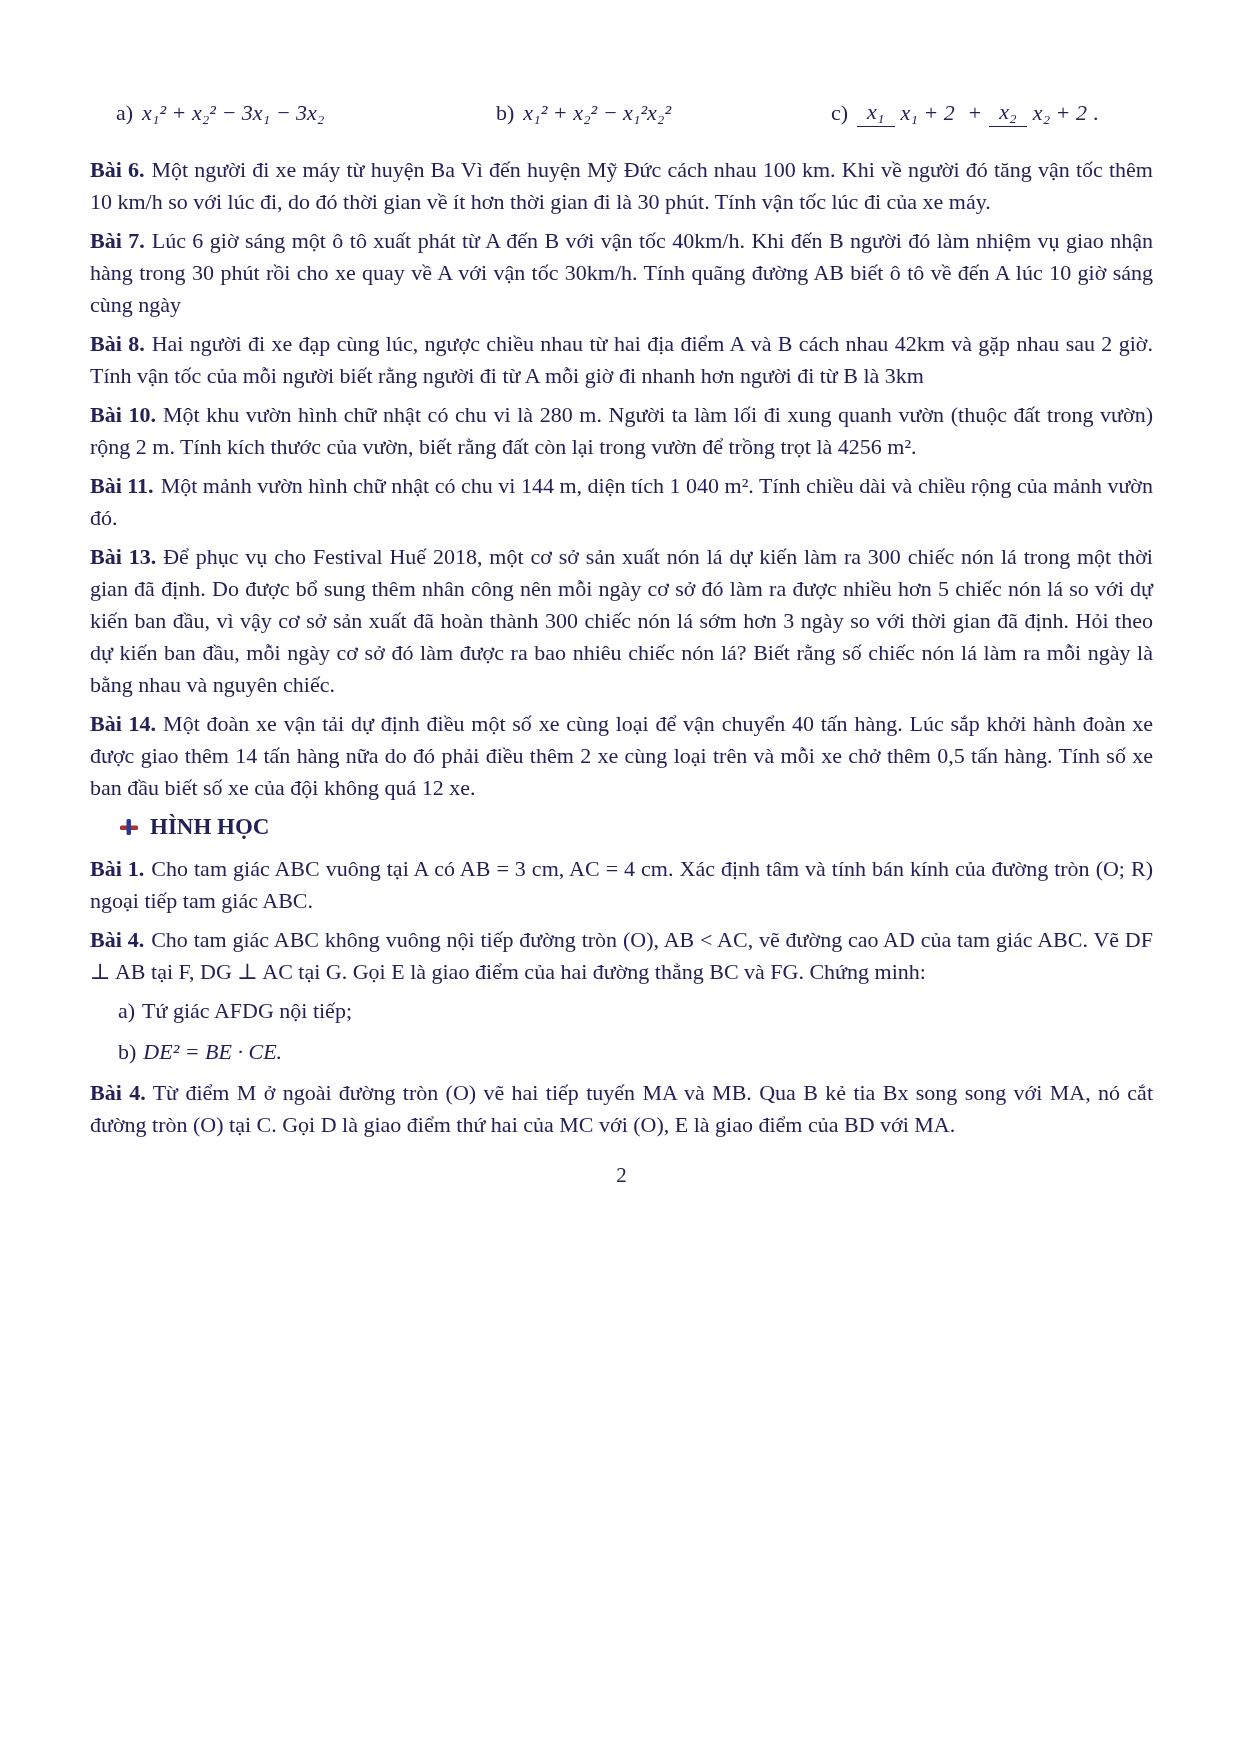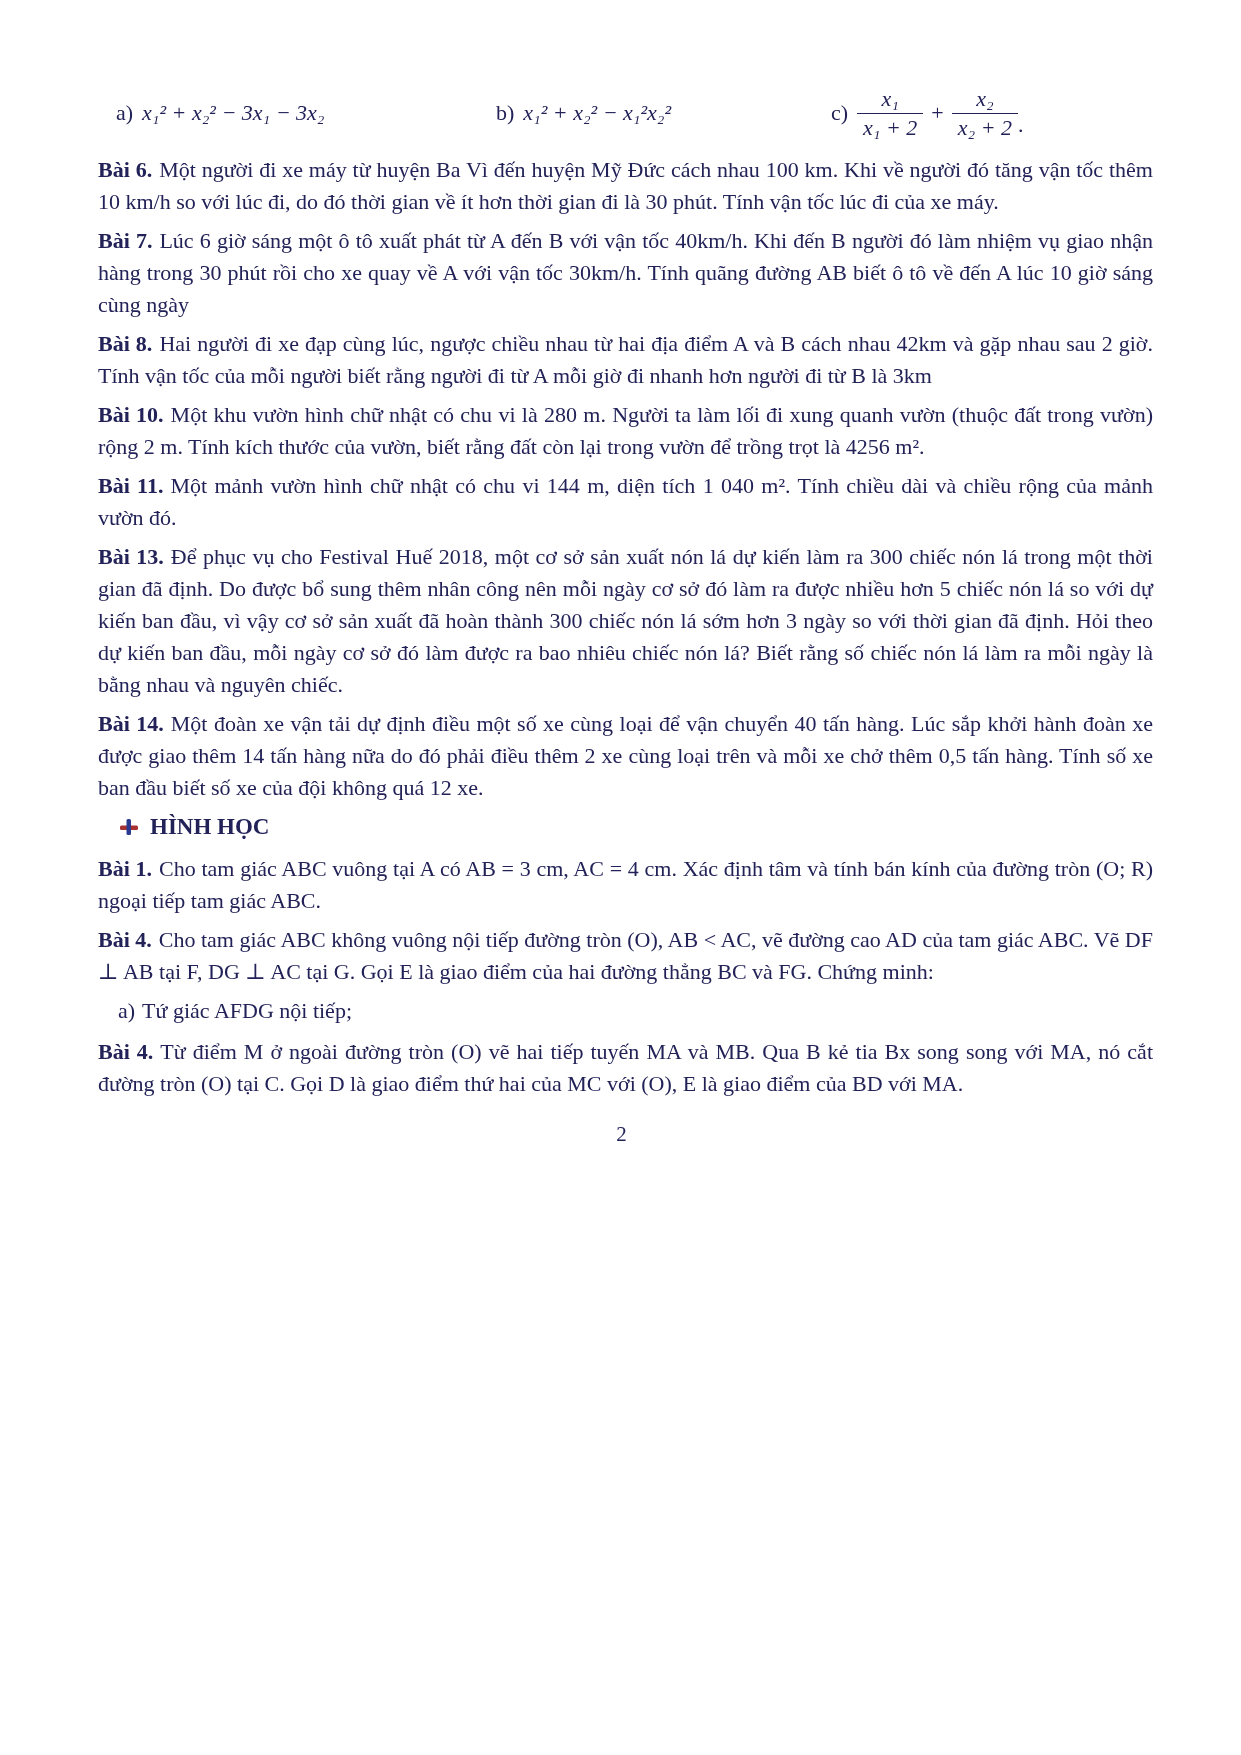--- a/index.html
+++ b/index.html
@@ -8,33 +8,33 @@
     width: 1241px;
     height: 1755px;
     background: #ffffff;
     padding: 84px 88px 0 90px;
     font-family: "Liberation Serif", "DejaVu Serif", serif;
     font-size: 22px;
     line-height: 32px;
     color: #222258;
     position: relative;
   }
-  .para { margin: 0 0 7px 8px; text-align: justify; }
+  .para { margin: 0 0 7px 0; text-align: justify; }
   .plabel { font-weight: bold; margin-right: 7px; }
 
   
   .math-row { display: flex; align-items: center; padding-left: 26px; margin-bottom: 12px; min-height: 58px; }
   .mitem { display: inline-flex; align-items: center; }
   .mitem-a { width: 380px; }
   .mitem-b { width: 335px; }
   .mitem-c { flex: 1; }
   .mlabel { margin-right: 9px; }
   .math { font-style: italic; }
   .frac-group { display: inline-flex; align-items: center; }
-  .frac { display: inline-flex; flex-direction: column; text-align: center; line-height: 26px; vertical-align: middle; }
+  .frac { display: inline-flex; text-align: center; line-height: 26px; vertical-align: middle; }
   .fnum { border-bottom: 1.5px solid currentColor; padding: 0 10px 1px 10px; }
   .fden { padding: 1px 6px 0 6px; }
   .mop { margin: 0 8px; font-style: normal; }
   .mtail { align-self: flex-end; font-style: normal; }
 
   
   .sqrt { white-space: nowrap; font-style: italic; }
   .sqrt .rad { font-style: normal; }
   .sqrt-arg { border-top: 1.6px solid currentColor; padding: 0 1px; }
 
@@ -119,20 +119,23 @@
     <b class="plabel">Bài 1.</b><span>Cho tam giác ABC vuông tại A có AB = 3 cm, AC = 4 cm. Xác định tâm và tính bán kính của đường tròn (O; R) ngoại tiếp tam giác ABC.</span>
   </p>
 
 
   <p class="para">
     <b class="plabel">Bài 4.</b><span>Cho tam giác ABC không vuông nội tiếp đường tròn (O), AB &lt; AC, vẽ đường cao AD của tam giác ABC. Vẽ DF ⊥ AB tại F, DG ⊥ AC tại G. Gọi E là giao điểm của hai đường thẳng BC và FG. Chứng minh:</span>
   </p>
   <p class="para subitem">
     <span class="slabel">a)</span><span>Tứ giác AFDG nội tiếp;</span>
   </p>
+  <p class="para subitem">
+    <span class="slabel">b)</span><span class="math">DE² = BE · CE.</span>
+  </p>
 
   <p class="para">
     <b class="plabel">Bài 4.</b><span>Từ điểm M ở ngoài đường tròn (O) vẽ hai tiếp tuyến MA và MB. Qua B kẻ tia Bx song song với MA, nó cắt đường tròn (O) tại C. Gọi D là giao điểm thứ hai của MC với (O), E là giao điểm của BD với MA.</span>
   </p>
 
   <div class="footer">2</div>
 
 </div>
 
 </body></html>

